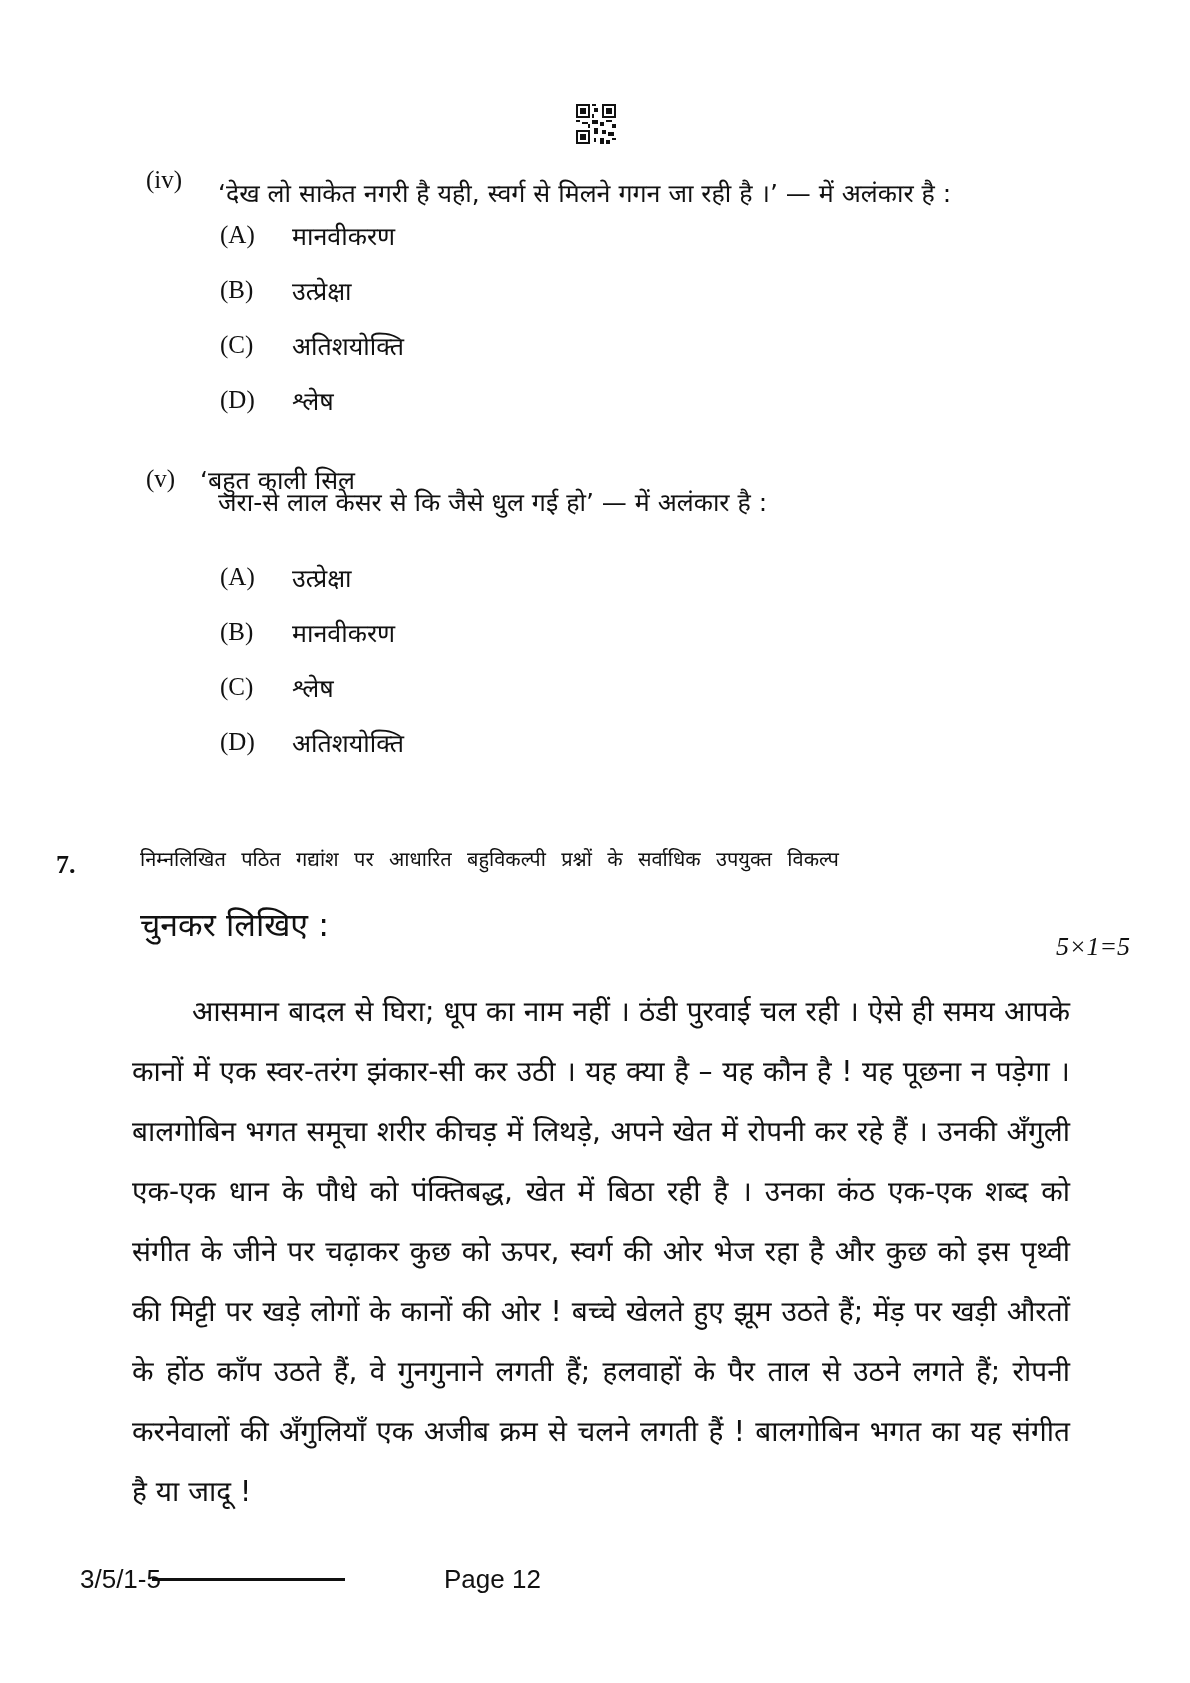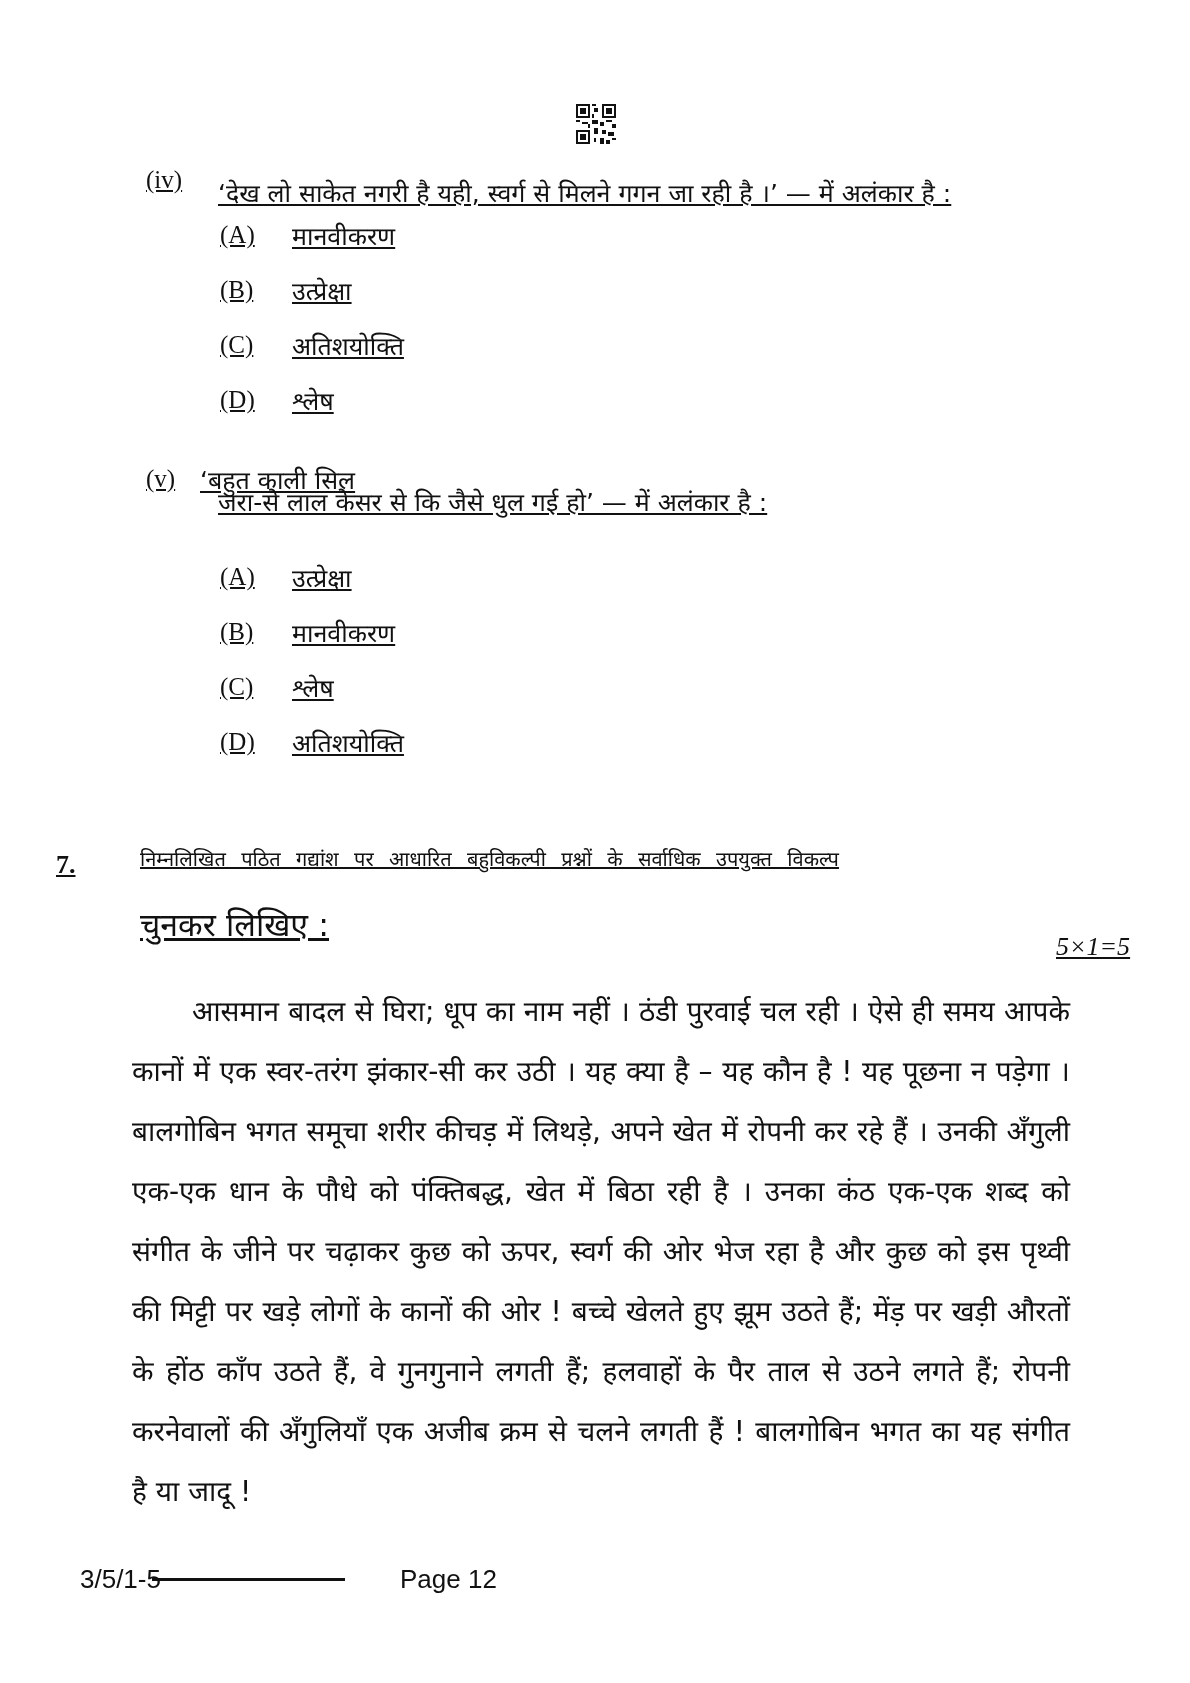--- a/index.html
+++ b/index.html
@@ -1,28 +1,28 @@
 <!DOCTYPE html>
 <html><head>
 <meta charset="utf-8">
 <style>
   html, body { margin:0; padding:0; background:#ffffff; }
   body { width:1190px; height:1683px; position:relative; overflow:hidden; color:#111; font-family:"DejaVu Serif", serif; }
-  .abs { position:absolute; white-space:nowrap;text-decoration:underline; }
+  .abs { position:absolute; white-space:nowrap; }
   .qr { position:absolute; left:576px; top:104px; width:40px; height:40px; }
   .hi { font-family:"DejaVu Sans", sans-serif; font-size:25px; }
   .roman { font-family:"Liberation Serif", serif; font-size:25px; }
   .opt-label { font-family:"Liberation Serif", serif; font-size:25px; }
   .qnum { font-family:"Liberation Serif", serif; font-size:26px; font-weight:bold; }
   .marks { font-family:"Liberation Serif", serif; font-size:26px; font-style:italic;margin-top:32px; }
   .passage { position:absolute; left:132px; top:982px; width:938px; font-family:"DejaVu Sans", sans-serif; font-size:28px; line-height:60px; text-align:justify; text-align-last:left; }
   .passage .indent { display:inline-block; width:60px; }
   .footer-code { position:absolute; left:52px; top:1564px; font-family:Liberation Sans, sans-serif; font-size:26px;margin-left:28px; }
   .footer-line { position:absolute; left:152px; top:1578px; width:193px; height:3px; background:#111; }
-  .footer-page { position:absolute; left:400px; top:1564px; font-family:"Liberation Sans", sans-serif; font-size:26px; }
+  .footer-page { position:absolute; left:444px; top:1564px; font-family:"Liberation Sans", sans-serif; font-size:26px; }
 </style>
 </head>
 <body>
 
 <svg class="qr" viewBox="0 0 20 20" shape-rendering="crispEdges">
   <rect x="0" y="0" width="7" height="7" fill="#111"></rect>
     <rect x="1" y="1" width="5" height="5" fill="#fff"></rect>
     <rect x="2" y="2" width="3" height="3" fill="#111"></rect>
   <rect x="13" y="0" width="7" height="7" fill="#111"></rect>
     <rect x="14" y="1" width="5" height="5" fill="#fff"></rect>

